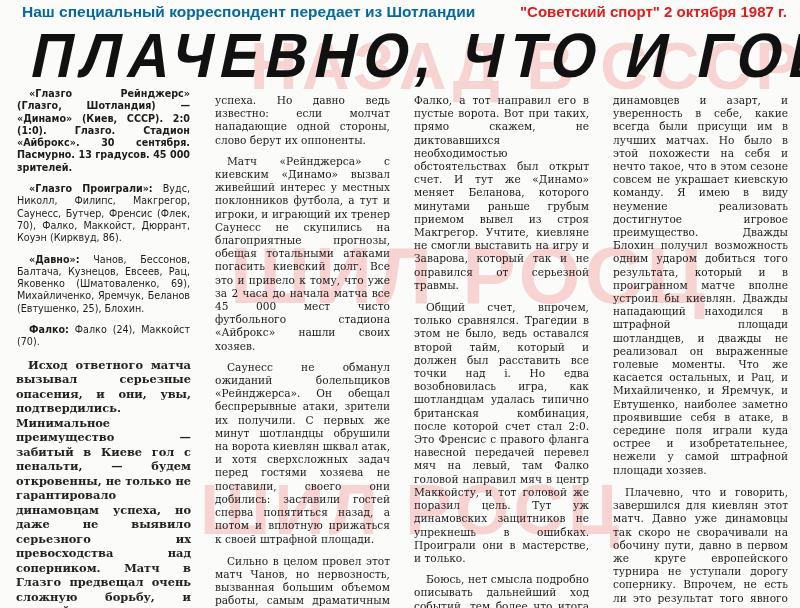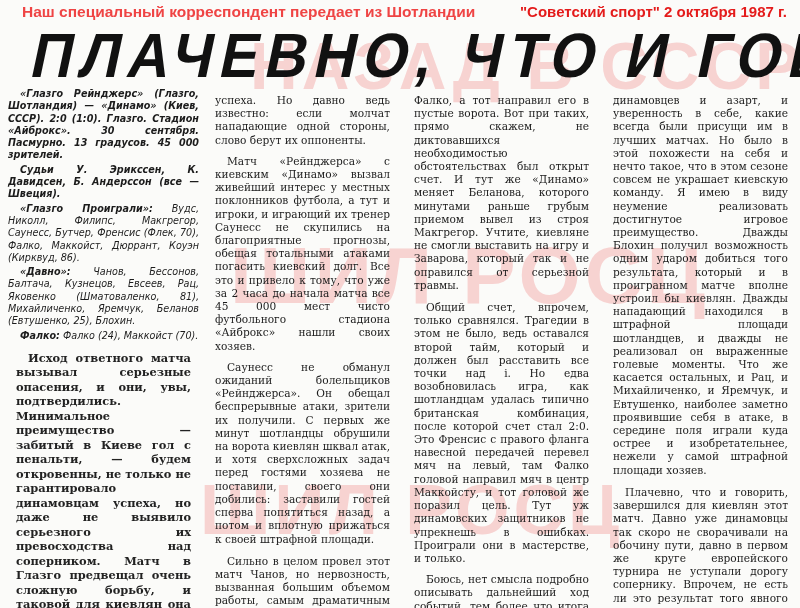--- a/index.html
+++ b/index.html
@@ -11,21 +11,21 @@
   }
   .watermark {
     position:absolute; color:#f08a8a; opacity:0.35;
     font-family:"Liberation Sans", sans-serif; font-weight:bold;
     font-size:66px; letter-spacing:4px; white-space:nowrap;
     pointer-events:none; z-index:0;
   }
   .kicker {
     position:absolute; left:22px; top:3px;
     font-family:"Liberation Sans", sans-serif; font-weight:bold;
-    font-size:15.5px; color:#ef4444; z-index:2;
+    font-size:15.5px; color:#0369a1; z-index:2;
   }
   .source {
     position:absolute; left:520px; top:3px;
     font-family:"Liberation Sans", sans-serif; font-weight:bold;
     font-size:15px; color:#e41b1b; z-index:2;
   }
   .headline {
     position:absolute; left:40px; top:22px; width:750px;
     font-family:"Liberation Sans", sans-serif; font-weight:900;
     font-size:58px; line-height:62px; color:#111;
@@ -36,44 +36,43 @@
     position:absolute; left:8px; top:86px; width:788px; height:520px;
     display:flex; gap:8px; z-index:2;
   }
   .col {
     flex:1; font-size:10.6px; line-height:13.2px;
     text-align:justify; hyphens:auto;
   }
   .col p { margin:8px; text-indent:12px; }
   .col p.gap { margin-top:9px; }
   .info { font-family:"DejaVu Sans", sans-serif; font-size:9.6px; line-height:12.3px; }
-  .info p { margin:0;font-style:italic; }
+  .info p { margin:9px; }
   .info p.ind { text-indent:12px; margin-top:2px; }
   .info b { font-weight:bold; }
   .lead { font-size:11.4px; line-height:14.5px; font-weight:bold; color:#222; }
 </style>
 </head>
 <body>
 
 <div class="watermark" style="left:250px; top:28px;">НАЗАД В СССР</div>
 <div class="watermark" style="left:230px; top:230px; font-size:80px;">ШИЛ РОСЦ</div>
 <div class="watermark" style="left:200px; top:470px; font-size:70px;">ШИЛ РОСЦ</div>
 
 <div class="kicker">Наш специальный корреспондент передает из Шотландии</div>
 <div class="source">"Советский спорт" 2 октября 1987 г.</div>
 <div class="headline">ПЛАЧЕВНО, ЧТО И ГОВОРИТЬ...</div>
 
 <div class="columns">
 
   <div class="col">
     <div class="info">
       <p class="ind"><b>«Глазго Рейнджерс» (Глазго, Шотландия) — «Динамо» (Киев, СССР). 2:0 (1:0). Глазго. Стадион «Айброкс». 30 сентября. Пасмурно. 13 градусов. 45 000 зрителей.</b></p>
-      <p class="ind"><b>Судьи У. Эрикссен, К. Давидсен, Б. Андерссон (все — Швеция).</b></p>
       <p class="ind"><b>«Глазго Проиграли»:</b> <span>Вудс, Николл, Филипс, Макгрегор, Саунесс, Бутчер, Френсис (Флек, 70), Фалко, Маккойст, Дюррант, Коуэн (Кирквуд, 86).</span></p>
-      <p class="ind"><b>«Давно»:</b> <span>Чанов, Бессонов, Балтача, Кузнецов, Евсеев, Рац, Яковенко (Шматоваленко, 81), Михайличенко, Яремчук, Беланов (Евтушенко, 25), Блохин.</span></p>
+      <p class="ind"><b>«Давно»:</b> <span>Чанов, Бессонов, Балтача, Кузнецов, Евсеев, Рац, Яковенко (Шматоваленко, 69), Михайличенко, Яремчук, Беланов (Евтушенко, 25), Блохин.</span></p>
       <p class="ind"><b>Фалко:</b> <span>Фалко (24), Маккойст (70).</span></p>
     </div>
     <p class="gap lead">Исход ответного матча вызывал серьезные опасения, и они, увы, подтвердились. Минимальное преимущество — забитый в Киеве гол с пенальти, — будем откровенны, не только не гарантировало динамовцам успеха, но даже не выявило серьезного их превосходства над соперником. Матч в Глазго предвещал очень сложную борьбу, и таковой для киевлян она и оказалась. К сожалению, перевес динамовцев растаял уже на 24-й минуте, а едва возобновилась игра после перерыва, шотландцы тут же провели и второй мяч, решивший исход встречи.</p>
 
   </div>
 
   <div class="col">
     <p style="text-indent:0">успеха. Но давно ведь известно: если молчат нападающие одной стороны, слово берут их оппоненты.</p>
     <p>Матч «Рейнджерса» с киевским «Динамо» вызвал живейший интерес у местных поклонников футбола, а тут и игроки, и играющий их тренер Саунесс не скупились на благоприятные прогнозы, обещая тотальными атаками погасить киевский долг. Все это и привело к тому, что уже за 2 часа до начала матча все 45 000 мест чисто футбольного стадиона «Айброкс» нашли своих хозяев.</p>
     <p>Саунесс не обманул ожиданий болельщиков «Рейнджерса». Он обещал беспрерывные атаки, зрители их получили. С первых же минут шотландцы обрушили на ворота киевлян шквал атак, и хотя сверхсложных задач перед гостями хозяева не поставили, своего они добились: заставили гостей сперва попятиться назад, а потом и вплотную прижаться к своей штрафной площади.</p>

